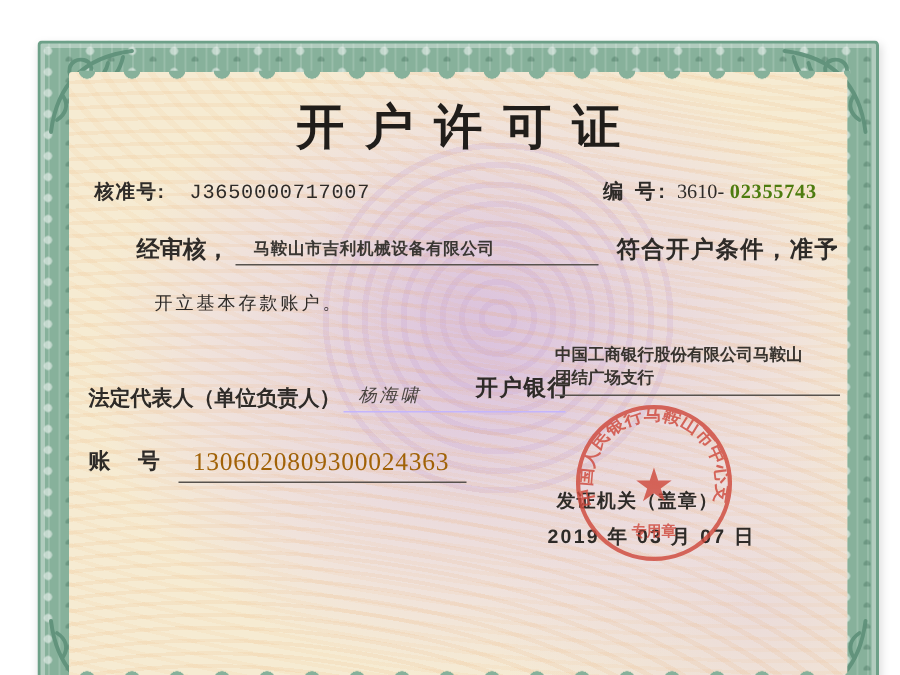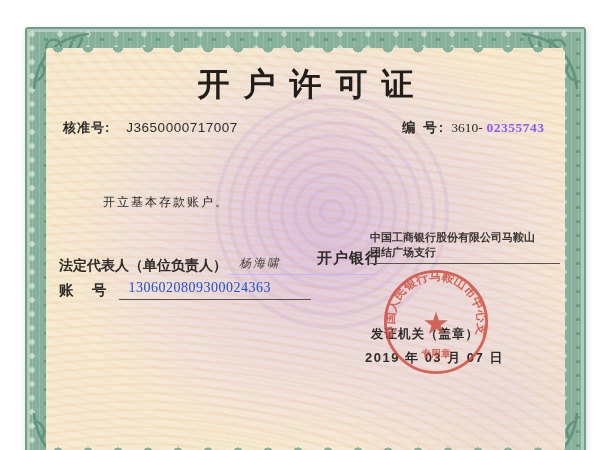--- a/index.html
+++ b/index.html
@@ -56,21 +56,21 @@
   .corner svg path{stroke:#5f917a;stroke-width:2.6;fill:none;stroke-linecap:round;}
 
   .txt{position:absolute;color:#2e2b28;white-space:nowrap;}
   .title{
     top:36px;left:0;right:0;text-align:center;
     font-family:"Liberation Serif",serif;font-weight:bold;
     font-size:32px;letter-spacing:14px;padding-left:14px;color:#201d1a;
   }
   .approval{top:92px;left:38px;font-size:13px;}
   .approval .lab{font-weight:bold;letter-spacing:1px;}
-  .approval .val{font-family:Liberation Sans, sans-serif;font-size:13.5px;margin-left:16px;letter-spacing:.5px;}
+  .approval .val{font-family:Liberation Mono, monospace;font-size:13.5px;margin-left:16px;letter-spacing:.5px;}
   .serial{top:92px;left:377px;font-size:13.5px;}
   .serial .lab{font-weight:bold;letter-spacing:2px;}
   .serial .pre{font-family:"Liberation Serif",serif;margin-left:6px;}
   .serial .num{font-family:"Liberation Serif",serif;font-weight:bold;letter-spacing:.5px;}
 
   .review{top:129px;left:66px;display:flex;align-items:flex-end;}
   .review .pre{font-size:15.5px;font-weight:600;}
   .review .company{
     width:230px;border-bottom:1px solid #57524d;font-size:11px;font-weight:600;
     padding:0 0 3px 12px;margin-left:4px;color:#3a3733;letter-spacing:.5px;
@@ -85,25 +85,25 @@
     width:138px;border-bottom:1px solid #c4b5fd;font-size:12px;font-style:italic;
     padding:0 0 2px 10px;margin-left:2px;color:#4a443f;letter-spacing:2px;
   }
 
   .bank-label{top:222px;left:292px;font-size:15px;font-weight:700;letter-spacing:1px;}
   .bank-value{
     top:203px;left:345px;width:190px;font-size:11px;font-weight:600;line-height:1.35;
     border-bottom:1px solid #57524d;padding-bottom:3px;color:#38342f;white-space:normal;
   }
 
-  .account{top:253px;left:34px;display:flex;align-items:flex-end;}
+  .account{top:271px;left:34px;display:flex;}
   .account .lab{font-size:14.5px;font-weight:600;letter-spacing:2px;}
   .account .val{
     width:182px;border-bottom:1px solid #57524d;font-family:"Liberation Serif",serif;
-    font-size:14px;padding:0 0 3px 10px;margin-left:10px;letter-spacing:.5px;color:#1d4ed8;
+    font-size:17px;padding:0 0 3px 10px;margin-left:10px;letter-spacing:.5px;color:#a16207;
   }
 
   .issuer{top:299px;left:346px;font-size:12.5px;font-weight:600;letter-spacing:1px;}
   .date{top:322px;left:340px;font-size:13px;font-weight:600;letter-spacing:1.5px;}
 
   .seal{position:absolute;left:356px;top:240px;width:110px;height:110px;opacity:.82;pointer-events:none;}
 </style>
 </head>
 <body>
 
@@ -150,23 +150,28 @@
   <div class="scallop top"></div>
   <div class="scallop bot"></div>
 
   <div class="txt title">开户许可证</div>
 
   <div class="txt approval">
     <span class="lab">核准号:</span><span class="val">J3650000717007</span>
   </div>
 
   <div class="txt serial">
-    <span class="lab">编 号:</span><span class="pre">3610-</span> <span class="num" style="color:#8b5cf6">02355743</span>
-  </div>
-
+    <span class="lab">编 号:</span><span class="pre">3610-</span> <span class="num" style="color:#4d7c0f">02355743</span>
+  </div>
+
+  <div class="txt review">
+    <span class="pre">经审核，</span>
+    <span class="company">马鞍山市吉利机械设备有限公司</span>
+    <span class="suf">符合开户条件，准予</span>
+  </div>
 
   <div class="txt grant">开立基本存款账户。</div>
 
   <div class="txt legal">
     <span class="lab">法定代表人（单位负责人）</span>
     <span class="name">杨海啸</span>
   </div>
 
   <div class="txt bank-label">开户银行</div>
   <div class="txt bank-value">

